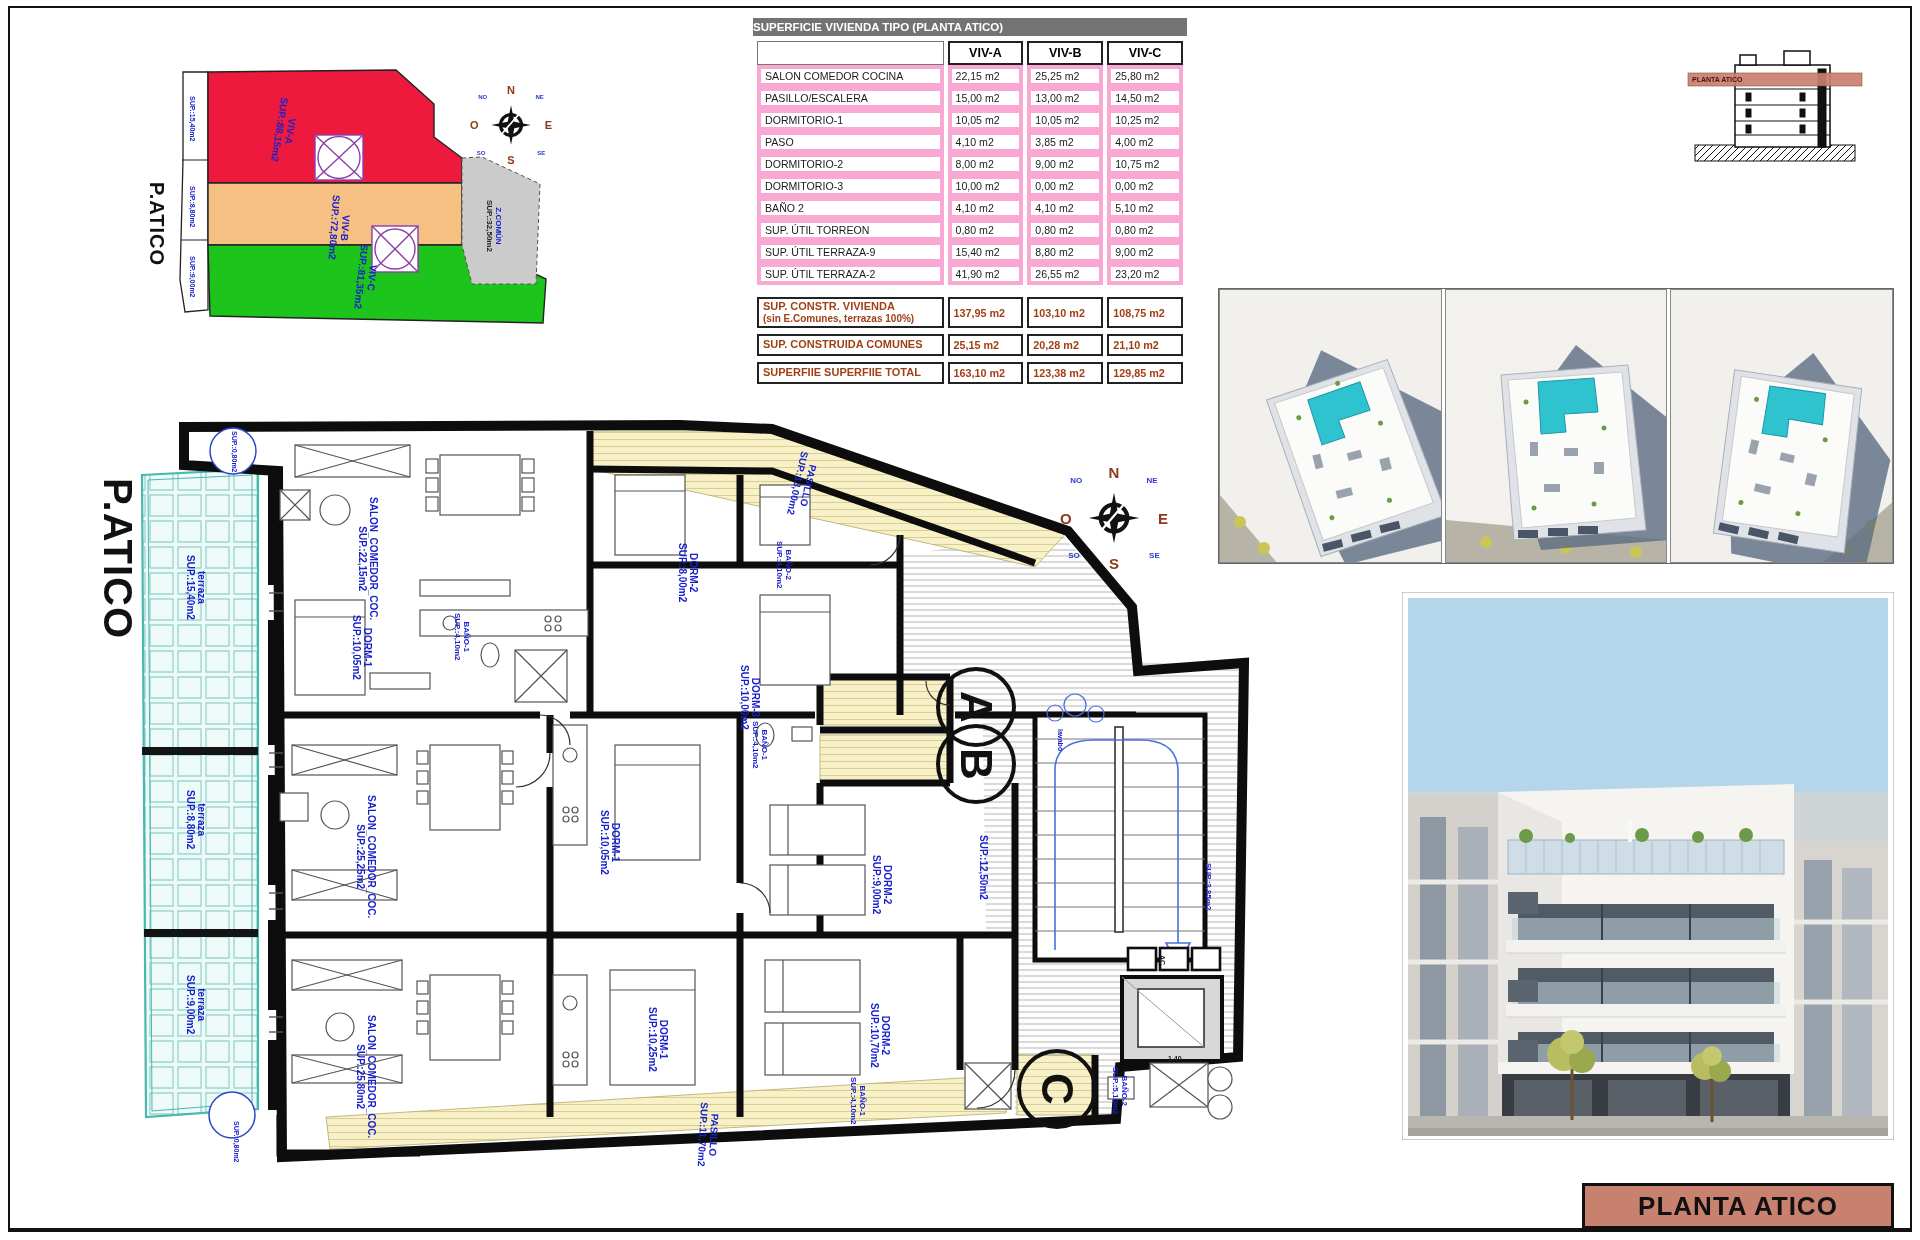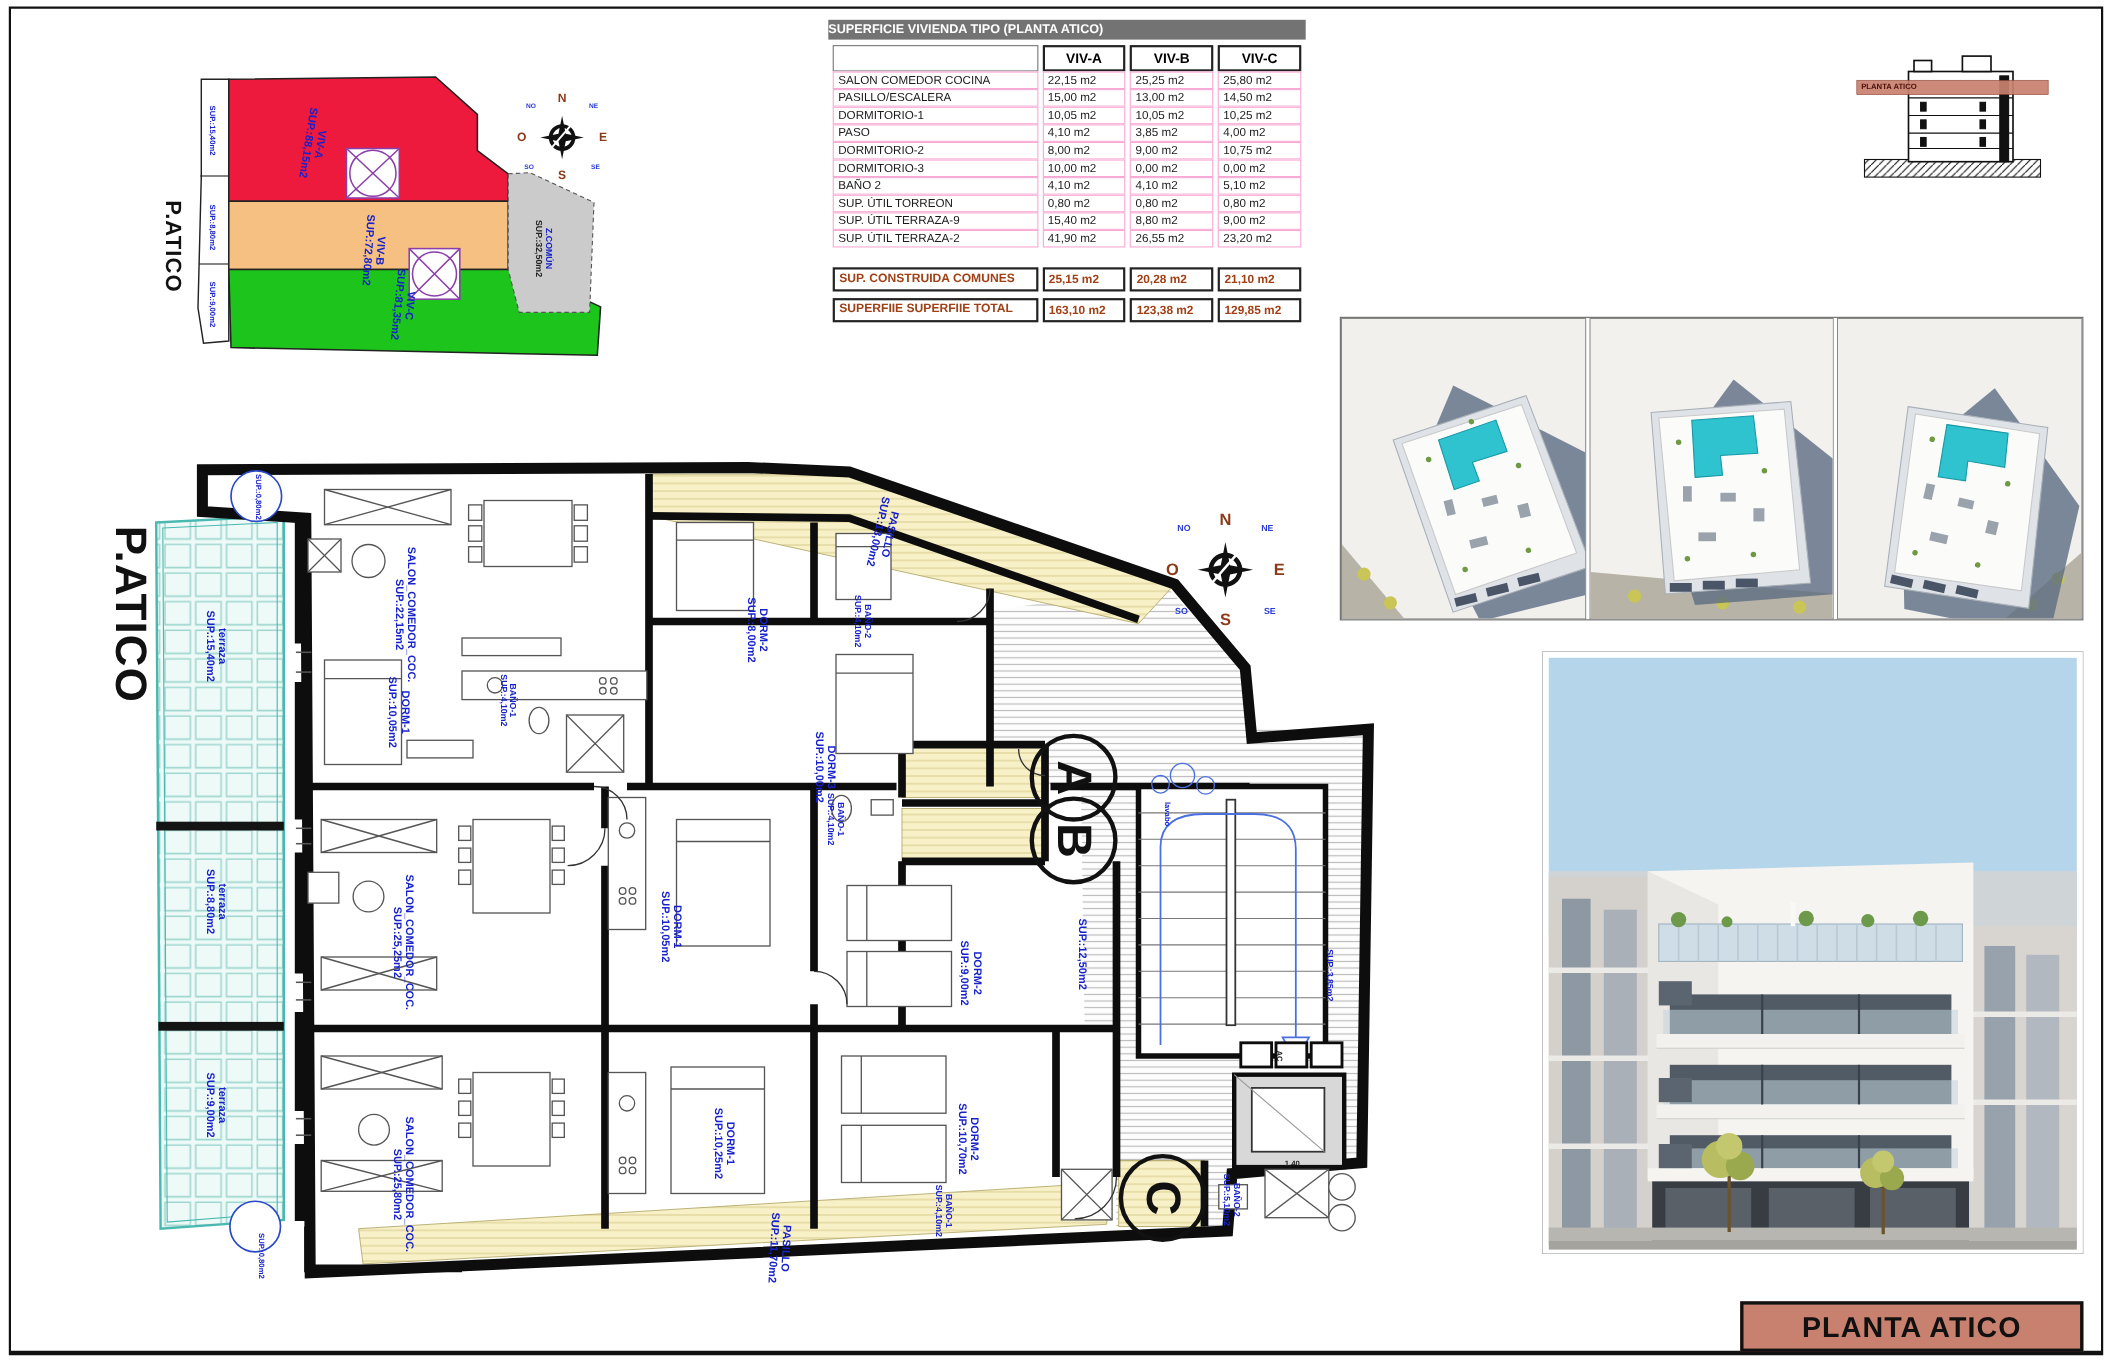--- a/index.html
+++ b/index.html
@@ -11,21 +11,21 @@
 
   
   .cuadro{position:absolute;left:753px;top:18px;width:434px;}
   .cuadro .bar1{background:#1d3a6d;color:#fff;font-weight:bold;text-align:center;
                 font-size:15px;padding:5px 0 4px;letter-spacing:.5px;}
   .cuadro .bar2{background:#737373;color:#fff;font-weight:bold;text-align:left;
                 font-size:11.5px;padding:3px 0;}
   .cuadro table{width:100%;border-collapse:separate;border-spacing:4px 0;margin-top:5px;}
   .cuadro th{border:2px solid #222;font-weight:bold;font-size:12.5px;height:18px;background:#fff;}
   .cuadro th.blank{border:1px solid #777;}
-  .cuadro td{border:1px solid #f9a8d4;height:14px;padding:0 4px;background:#fff;
+  .cuadro td{border:4px solid #f9a8d4;height:14px;padding:0 4px;background:#fff;
              font-size:10.6px;color:#1b1b1b;}
   .cuadro td.val{}
   .cuadro tr.gap td{border:none;height:6px;background:transparent;}
   .cuadro tr.total td{border:2px solid #222;color:#a04016;font-weight:bold;}
   .cuadro tr.total td.lab{font-size:11px;line-height:11.5px;padding:2px 4px;}
   .cuadro tr.total td.lab .note{font-size:10px;font-weight:bold;}
   .cuadro tr.total td.val{font-size:10.8px;}
 
   
   .plabel{position:absolute;display:flex;flex-direction:column;align-items:center;
@@ -221,20 +221,29 @@
             <td class="lab">SUP. ÚTIL TERRAZA-2</td>
             <td class="val">41,90 m2</td>
             <td class="val">26,55 m2</td>
             <td class="val">23,20 m2</td>
           </tr>
           <tr class="gap">
             <td colspan="4"></td>
           </tr>
           <tr class="gap">
             <td colspan="4"></td>
+          </tr>
+          <tr class="total">
+            <td class="lab">
+              <div>SUP. CONSTR. VIVIENDA</div>
+              <div class="note">(sin E.Comunes, terrazas 100%)</div>
+            </td>
+            <td class="val">137,95 m2</td>
+            <td class="val">103,10 m2</td>
+            <td class="val">108,75 m2</td>
           </tr>
           <tr class="gap">
             <td colspan="4"></td>
           </tr>
           <tr class="total">
             <td class="lab">
               <div>SUP. CONSTRUIDA COMUNES</div>
             </td>
             <td class="val">25,15 m2</td>
             <td class="val">20,28 m2</td>

